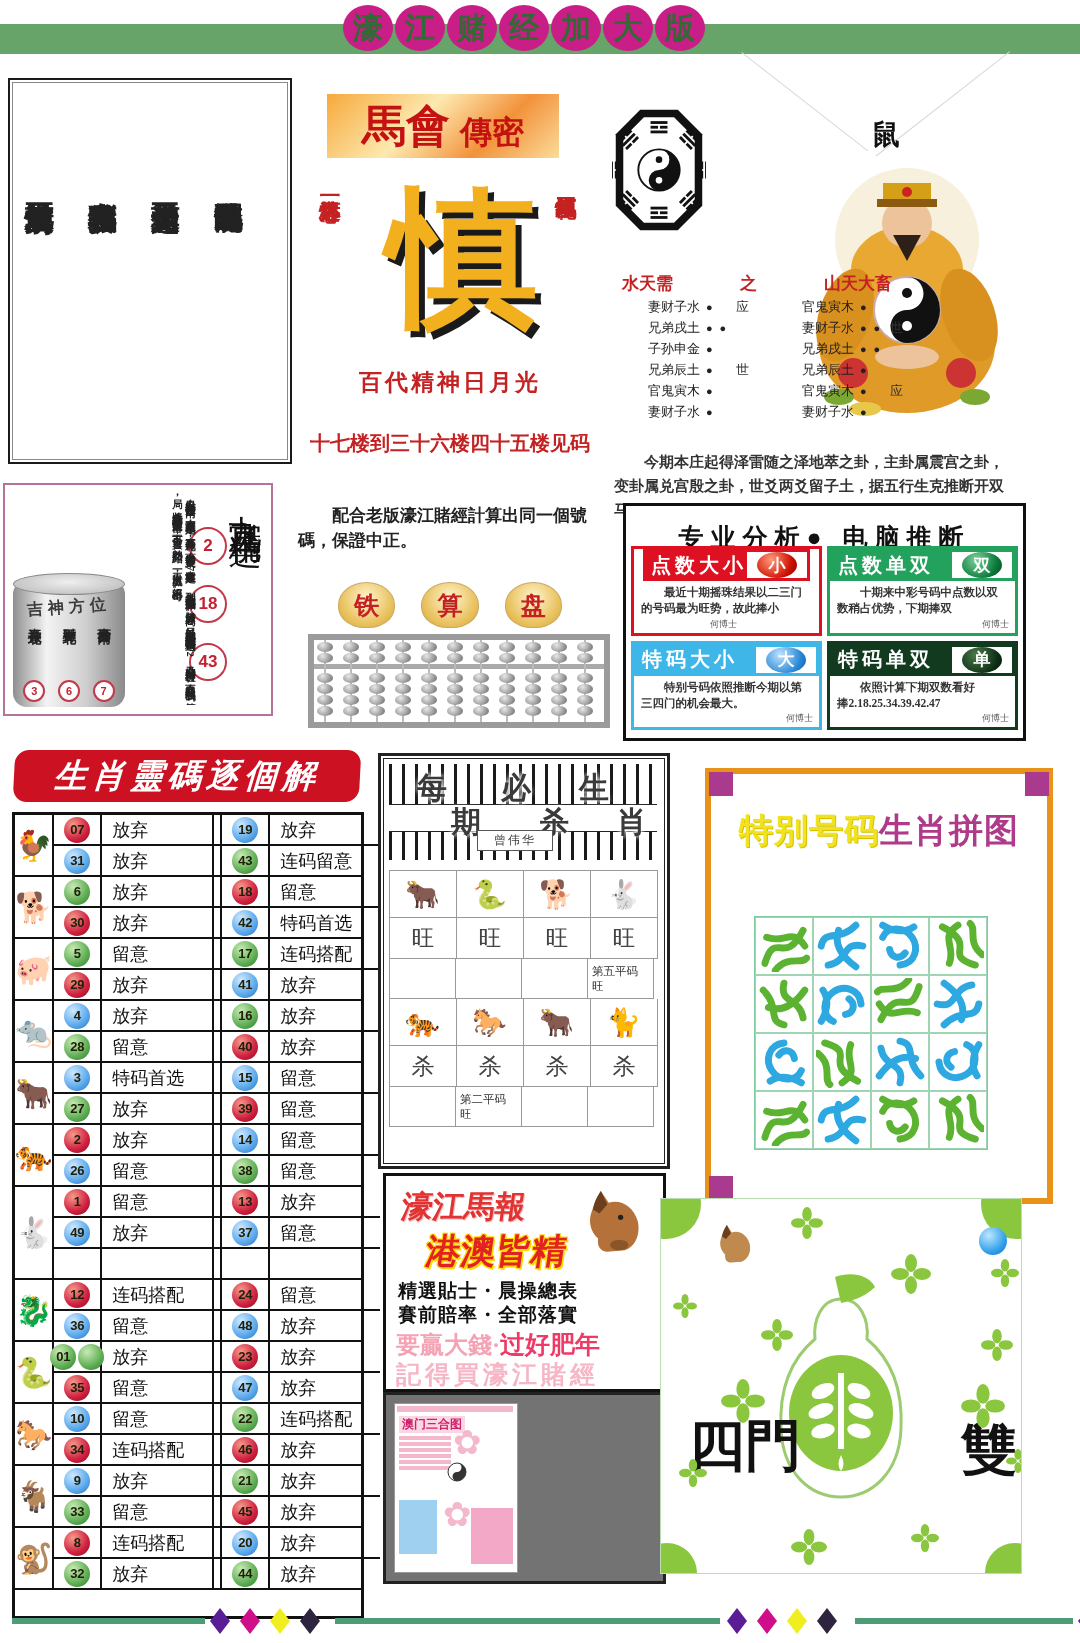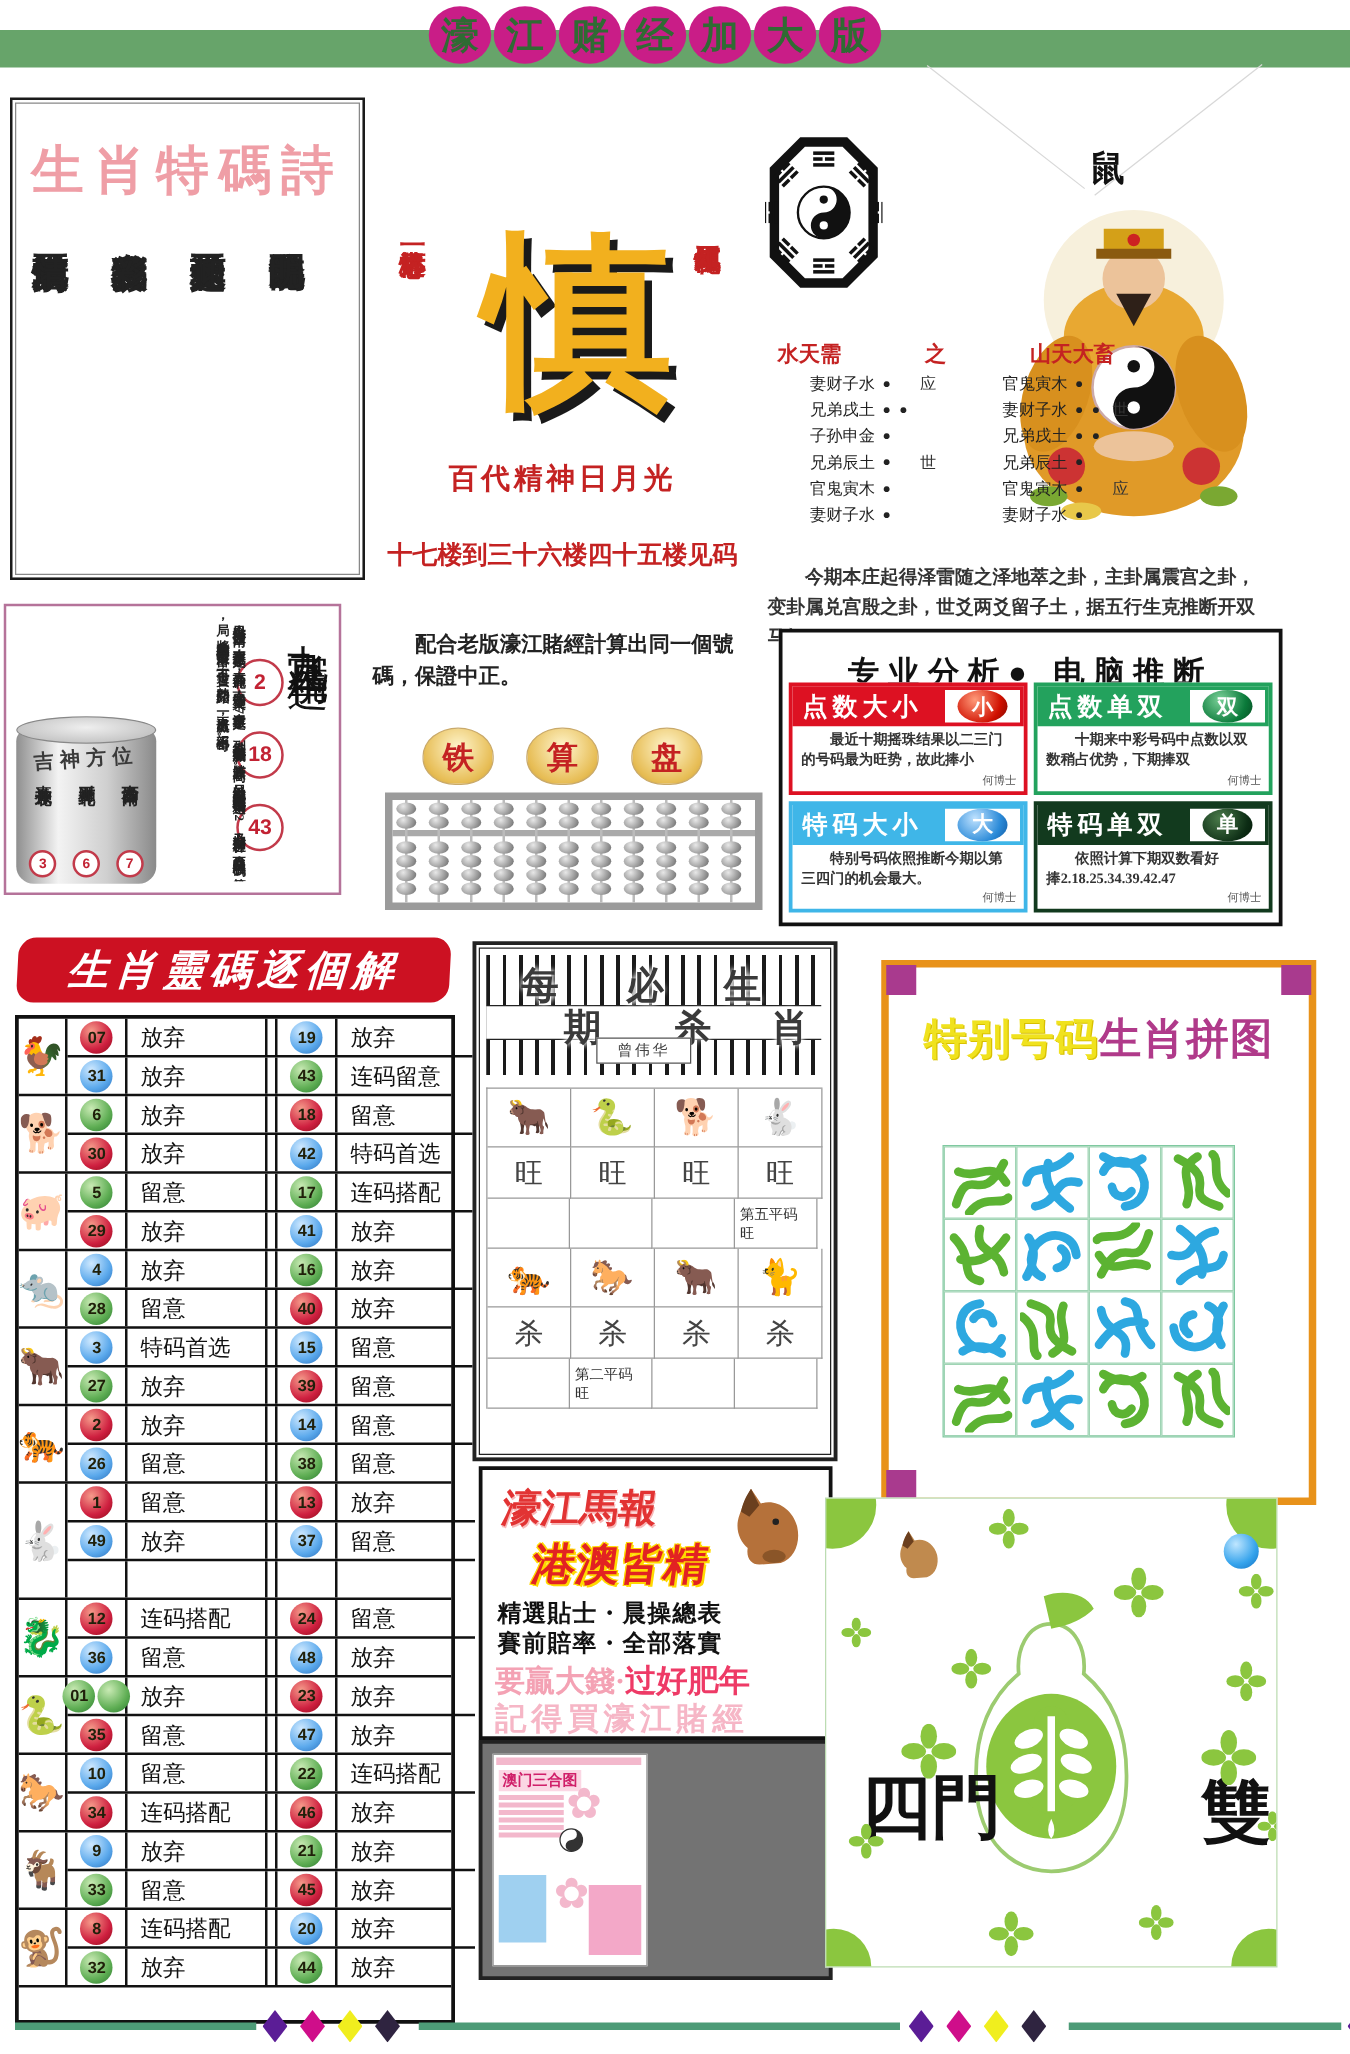--- a/index.html
+++ b/index.html
@@ -212,27 +212,30 @@
       <div class="m-oval abs" style="left: 343px; top: 5px;">濠</div>
       <div class="m-oval abs" style="left: 395px; top: 5px;">江</div>
       <div class="m-oval abs" style="left: 447px; top: 5px;">赌</div>
       <div class="m-oval abs" style="left: 499px; top: 5px;">经</div>
       <div class="m-oval abs" style="left: 551px; top: 5px;">加</div>
       <div class="m-oval abs" style="left: 603px; top: 5px;">大</div>
       <div class="m-oval abs" style="left: 655px; top: 5px;">版</div>
     </div>
 
   <div class="abs poem-box">
-    <div class="poem-title">生肖特碼詩</div>
     <div class="poem-lines">龍游鳳鳴配分明
 莫是天子不相迎
 我有錦衣多姿彩
 窮漢愚死莫求情</div>
   </div>
 
+  <div class="abs mh-banner">
+    <span class="mh-big">馬會</span>
+    <span class="mh-small">傳密</span>
+  </div>
   <div class="abs v-red" style="left:316px;top:184px;height:180px;font-size:21px;">追远常怀一片心</div>
   <div class="abs mh-char">慎</div>
   <div class="abs v-red" style="left:552px;top:180px;height:200px;font-size:21px;">慎终慎须三年礼</div>
   <div class="abs mh-couplet">
     <div>百代精神日月光</div>
   </div>
   <div class="abs mh-floors">十七楼到三十六楼四十五楼见码</div>
   <div class="abs mh-note">配合老版濠江賭經計算出同一個號碼，保證中正。</div>
   <div class="abs ingots" id="ingots">
       <div class="ingot">铁</div>
@@ -505,21 +508,21 @@
             <div class="cyl-label">贵神西南</div>
             <div class="cyl-num">7</div>
           </div>
         </div>
     </div>
   </div>
 
   <div class="abs ana-box">
     <div class="ana-title">专业分析●  电脑推断</div>
     <div class="ana-grid" id="ana-grid">
-        <div class="ana-panel" style="border-color: rgb(221, 17, 34);">
+        <div class="ana-panel" style="border-color: rgb(221, 17, 34); align-items: center;">
           <div class="ana-head" style="background: rgb(221, 17, 34);">
             <div class="ana-name">点数大小</div>
             <div class="ana-badgebox">
               <div class="ana-ball" style="background: radial-gradient(circle at 35% 30%, rgb(255, 154, 122), rgb(208, 16, 0) 65%, rgb(122, 8, 0));">小</div>
             </div>
           </div>
           <div class="ana-body">最近十期摇珠结果以二三门的号码最为旺势，故此捧小</div>
           <div class="ana-sign">何博士</div>
         </div>
         <div class="ana-panel" style="border-color: rgb(35, 162, 93);">

